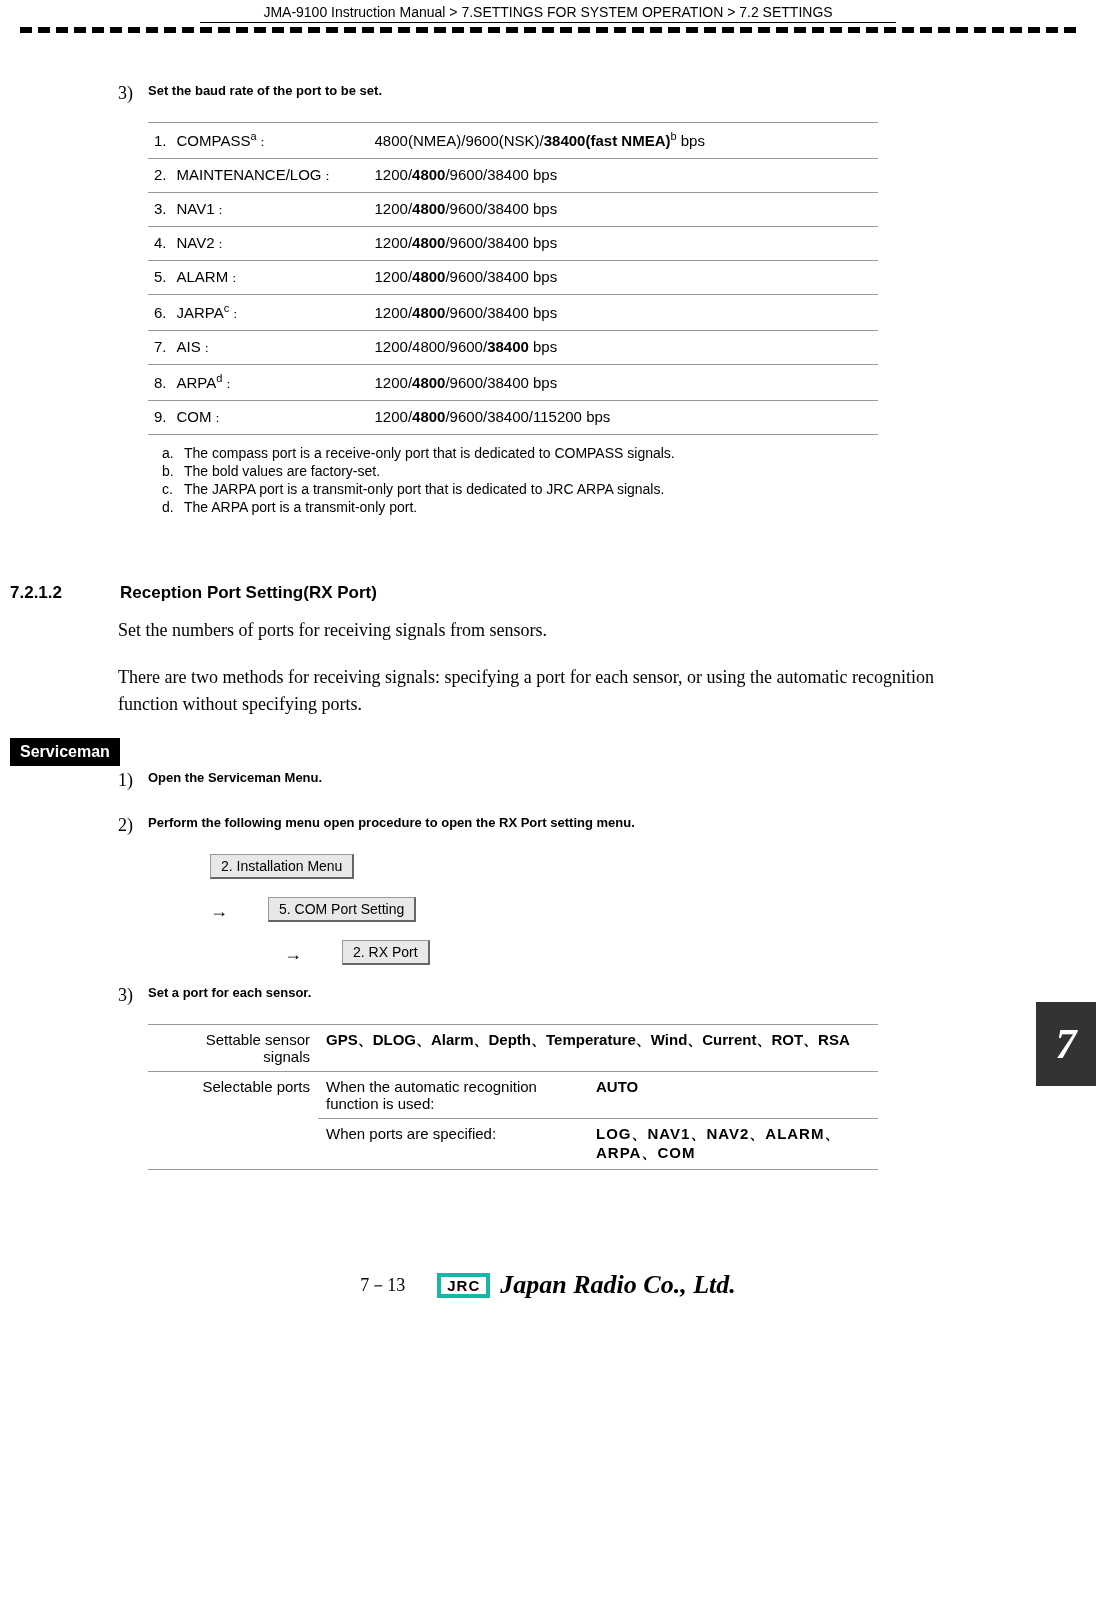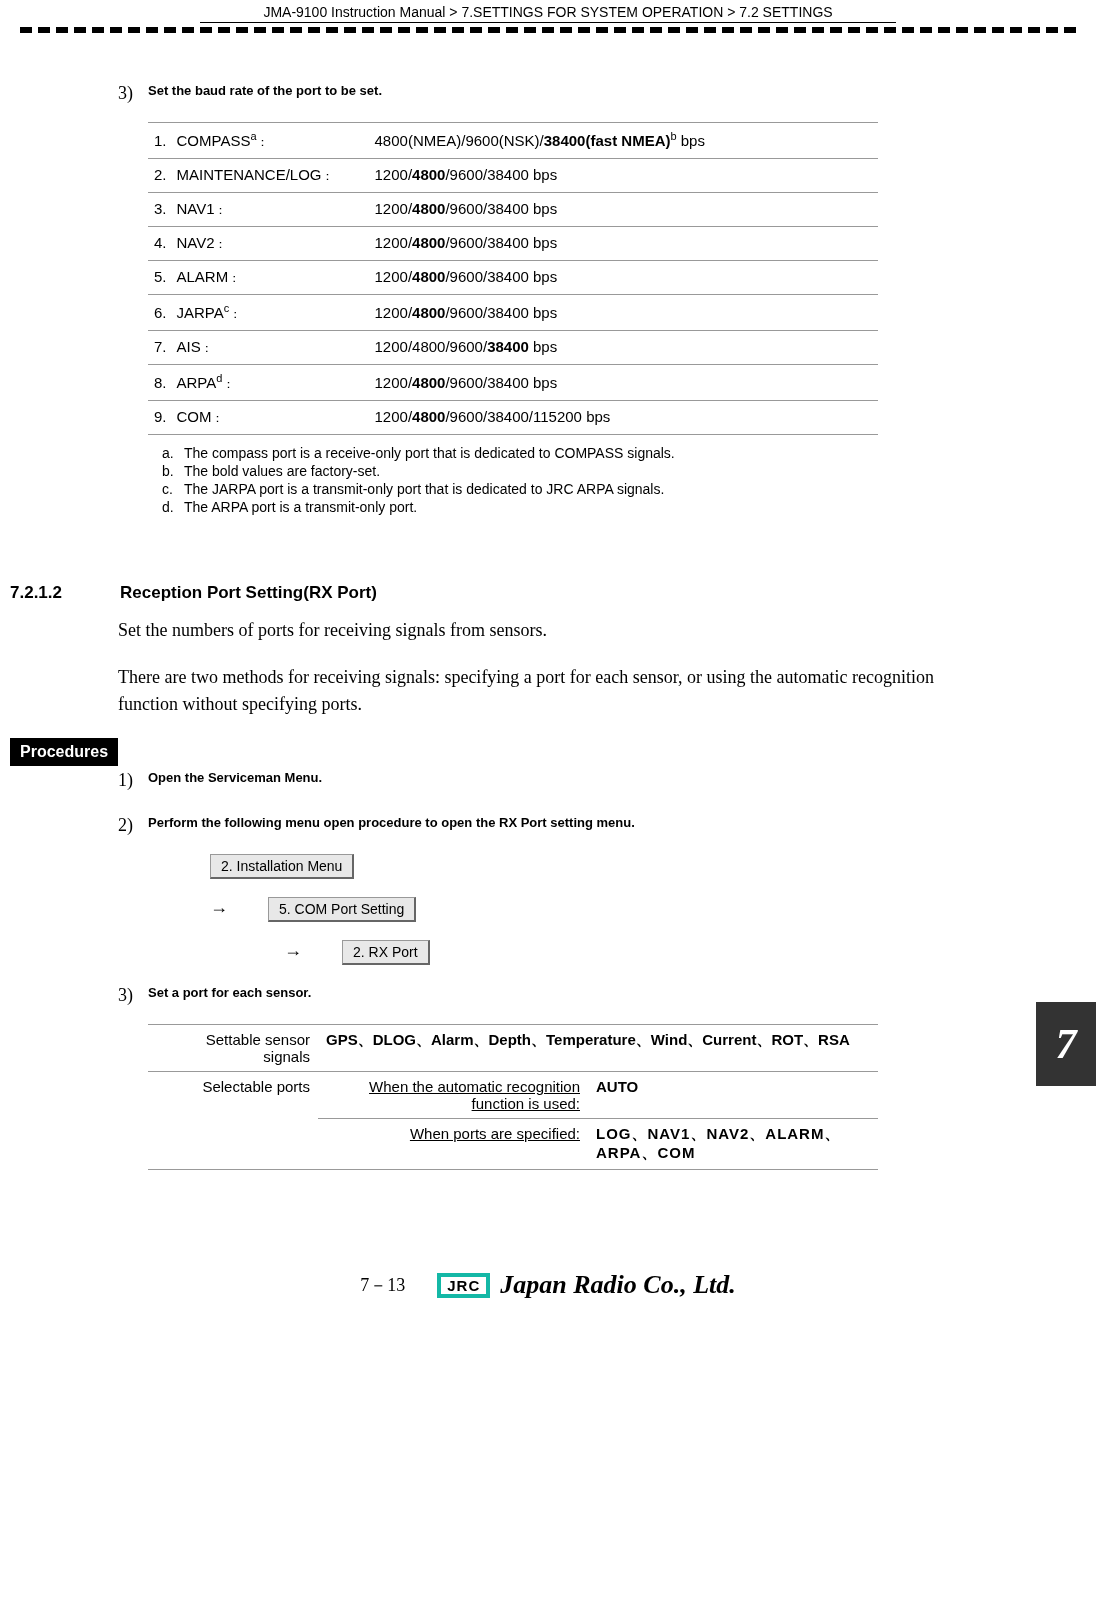--- a/index.html
+++ b/index.html
@@ -115,36 +115,36 @@
     }
     .menu-btn {
       background: #e8e8e8;
       border: 1px solid #999;
       border-right: 2px solid #666;
       border-bottom: 2px solid #666;
       padding: 3px 10px;
       display: inline-block;
       font-size: 14px;
     }
-    .menu-row { display: flex; align-items: flex-start; margin-bottom: 18px; }
+    .menu-row { display: flex; align-items: flex-end; margin-bottom: 18px; }
     .arrow { font-family: Georgia, serif; font-size: 18px; margin-right: 40px; }
     .sensor-table {
       border-collapse: collapse;
       margin-left: 48px;
       width: 730px;
     }
     .sensor-table tr { border-top: 1px solid #999; }
     .sensor-table tr:last-child { border-bottom: 1px solid #999; }
     .sensor-table td {
       padding: 6px 8px;
       font-size: 15px;
       vertical-align: top;
     }
     .sensor-table td.left { width: 170px; text-align: right; }
-    .sensor-table td.mid { text-align: right; text-decoration: underline; }
+    .sensor-table td.mid { text-align: left; }
     .footer {
       display: flex;
       align-items: center;
       justify-content: center;
       gap: 32px;
       margin-top: 80px;
       padding-bottom: 30px;
     }
     .page-num {
       font-family: Georgia, serif;
@@ -248,21 +248,21 @@
     </div>
 
   <div class="section-num">
     <span class="snum">7.2.1.2</span>
     <span>Reception Port Setting(RX Port)</span>
   </div>
 
   <p class="section-body">Set the numbers of ports for receiving signals from sensors.</p>
   <p class="section-body">There are two methods for receiving signals: specifying a port for each sensor, or using the automatic recognition function without specifying ports.</p>
 
-  <div class="procedures-tag">Procedures</div>
+  <div class="procedures-tag">Serviceman</div>
 
   <div class="step-line">
     <span class="step-num">1)</span>
     <span class="step-text">Open the Serviceman Menu.</span>
   </div>
 
   <div class="step-line" style="margin-top:24px;">
     <span class="step-num">2)</span>
     <span class="step-text">Perform the following menu open procedure to open the RX Port setting menu.</span>
   </div>

